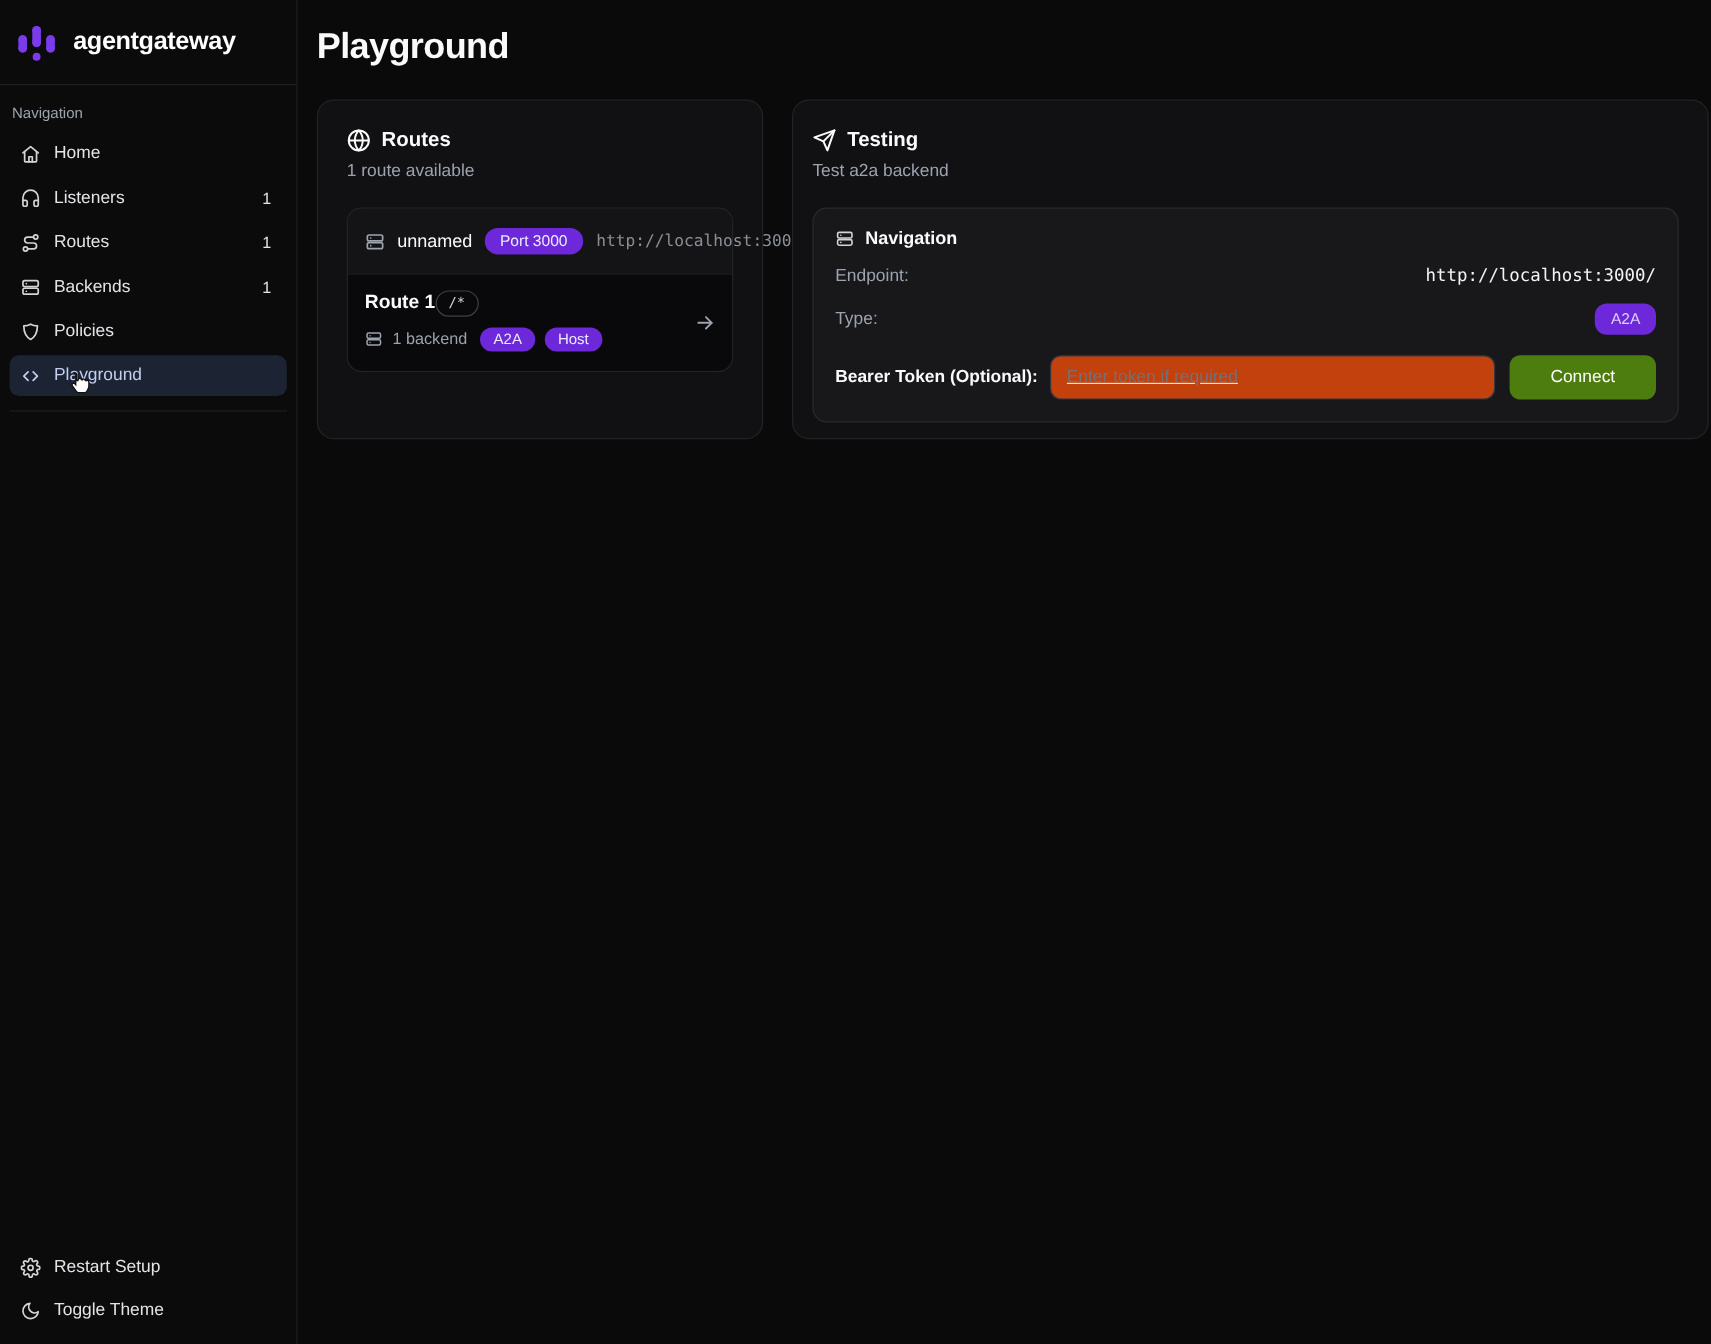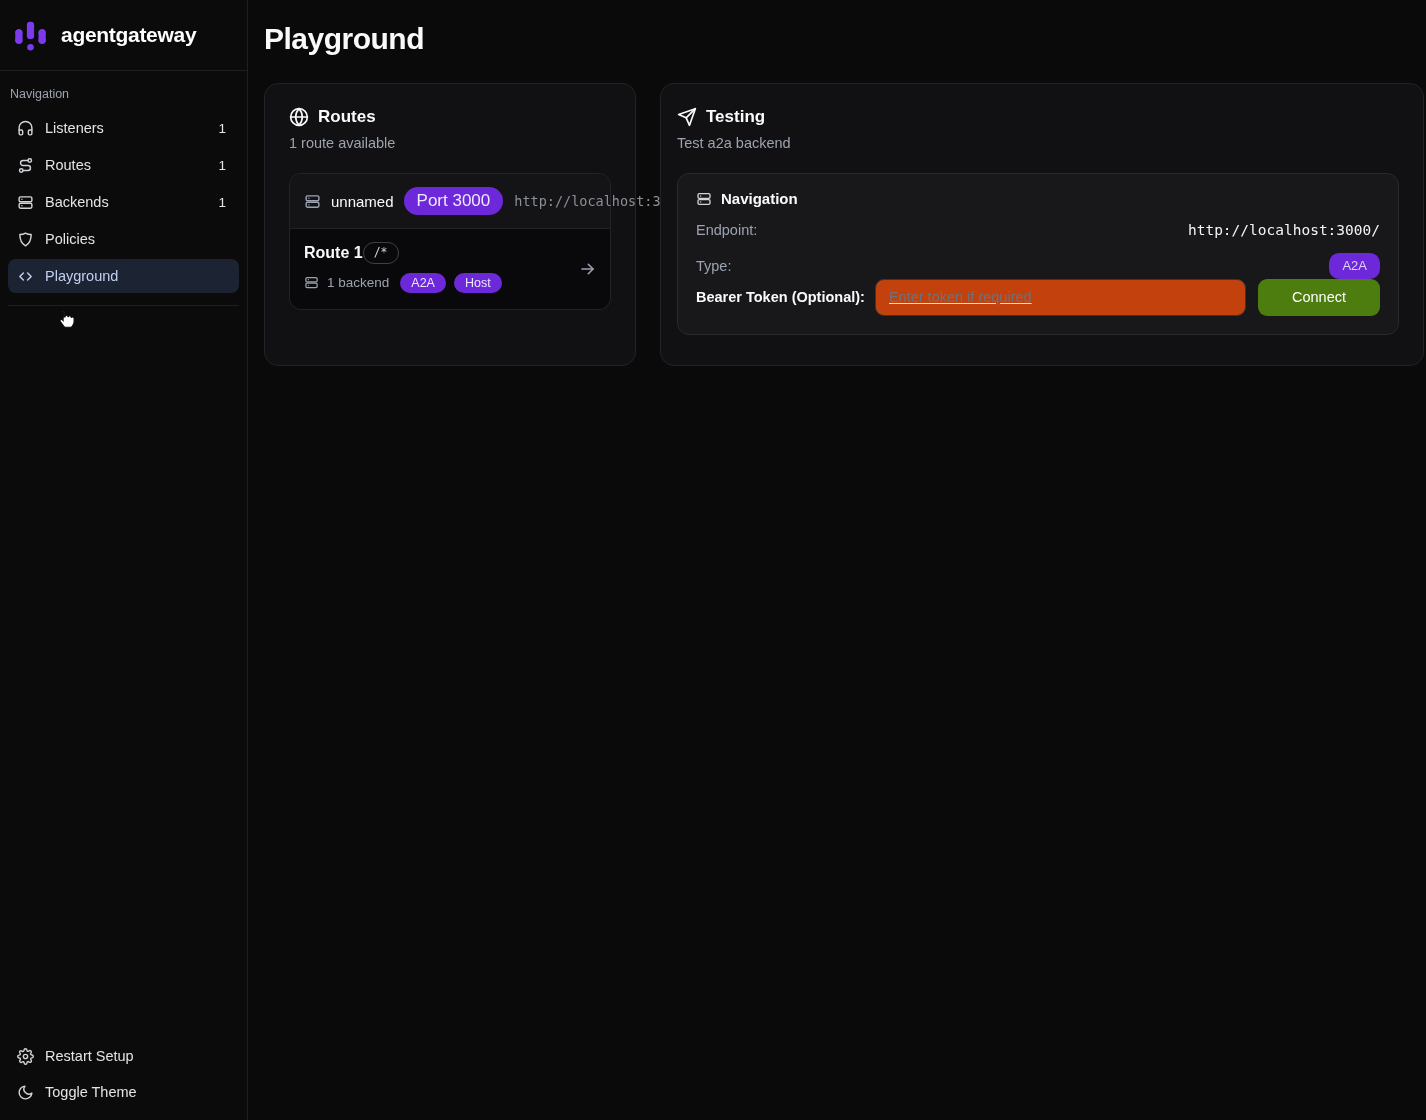--- a/index.html
+++ b/index.html
@@ -73,21 +73,21 @@
   .listener-head {
     background:#141417; border-bottom:1px solid #232327;
     border-radius:12px 12px 0 0;
     height:55px; display:flex; align-items:center; gap:10px;
     padding:0 14px; white-space:nowrap; overflow:visible;
   }
   .listener-head .licon { width:17px; height:17px; color:#9ca3af; display:flex; flex:none; }
   .listener-name { font-size:15px; font-weight:500; color:#fafafa; }
   .badge-purple {
     background:#6d28d9; color:#ede9fe; border-radius:999px;
-    font-size:17px; font-weight:500; padding:3px 13px; line-height:1.25;
+    font-size:13px; font-weight:500; padding:3px 13px; line-height:1.25;
     display:inline-block;
   }
   .listener-url { font-size:13.5px; color:#8b9097; margin-left:1px; }
   .route-row {
     background:#09090b; border-radius:0 0 12px 12px;
     padding:13px 14px 16px 14px; position:relative; cursor:pointer;
   }
   .route-line1 { display:flex; align-items:center; }
   .route-name { font-size:16px; font-weight:600; color:#fafafa; }
   .badge-outline {
@@ -118,21 +118,21 @@
   .conn-row {
     display:flex; align-items:center; justify-content:space-between;
     margin-top:15px;
   }
   .conn-label { font-size:14.5px; color:#9ca3af; }
   .conn-value { font-size:14.5px; color:#f4f4f5; }
   .badge-a2a {
     background:#6d28d9; color:#ded1fa; border-radius:10px;
     font-size:13px; font-weight:500; padding:5px 13px; line-height:1.2;
   }
-  .token-row { display:flex; align-items:center; gap:10px; }
+  .token-row { display:flex; align-items:center; gap:10px; margin-top:17px; }
   .token-label { font-size:14.5px; font-weight:600; color:#fafafa; white-space:nowrap; }
   .token-input {
     flex:1; height:37px; background:#c2410c; border:1px solid #35353b;
     border-radius:9px; padding:0 13px; color:#e4e4e7; font-size:14.5px;
     font-family:"Liberation Sans", sans-serif; outline:none;text-decoration:underline;
   }
   .token-input::placeholder { color:#71717a; }
   .connect-btn {
     height:37px; background:#4d7c0f; color:#ffffff; border:none;
     border-radius:9px; padding:0 34px; font-size:14.5px; font-weight:500;
@@ -159,20 +159,30 @@
           <circle cx="29.3" cy="22.5" r="3.5"></circle>
         <circle cx="18" cy="29.5" r="3.2"></circle>
       </g>
     </svg>
     <span class="logo-text">agentgateway</span>
   </div>
 
   <nav class="nav-section">
     <div class="nav-label">Navigation</div>
 
+    <div class="nav-item">
+      <span class="nicon">
+        <svg viewBox="0 0 24 24" width="17" height="17" fill="none" stroke="currentColor" stroke-width="2" stroke-linecap="round" stroke-linejoin="round">
+            <path d="M3 10.5 12 3l9 7.5"></path>
+            <path d="M5 9v11a1 1 0 0 0 1 1h12a1 1 0 0 0 1-1V9"></path>
+            <path d="M10 21v-6h4v6"></path>
+          </svg>
+      </span>
+      <span>Home</span>
+    </div>
 
     <div class="nav-item">
       <span class="nicon">
         <svg viewBox="0 0 24 24" width="17" height="17" fill="none" stroke="currentColor" stroke-width="2" stroke-linecap="round" stroke-linejoin="round">
             <path d="M3 14v-3a9 9 0 0 1 18 0v3"></path>
             <path d="M21 19a2 2 0 0 1-2 2h-1a2 2 0 0 1-2-2v-3a2 2 0 0 1 2-2h3zM3 19a2 2 0 0 0 2 2h1a2 2 0 0 0 2-2v-3a2 2 0 0 0-2-2H3z"></path>
           </svg>
       </span>
       <span>Listeners</span>
       <span class="count">1</span>

